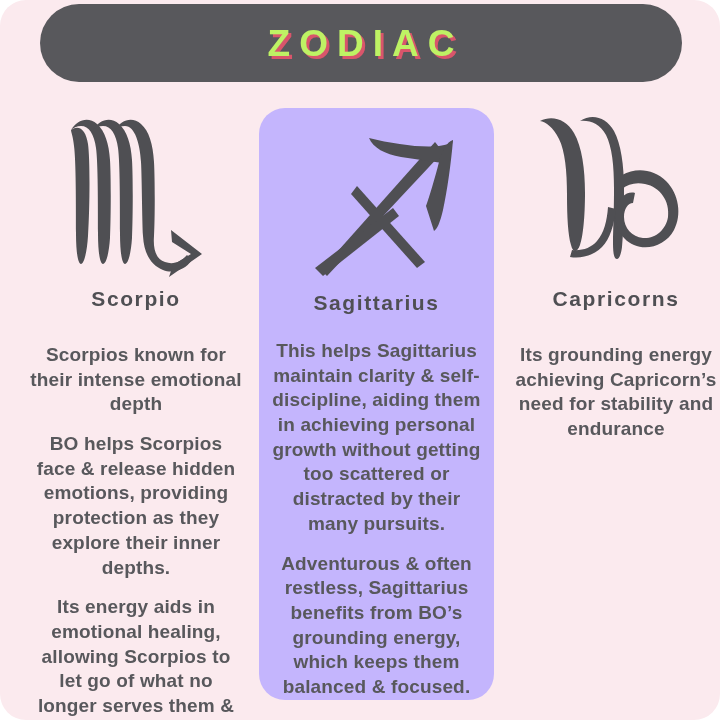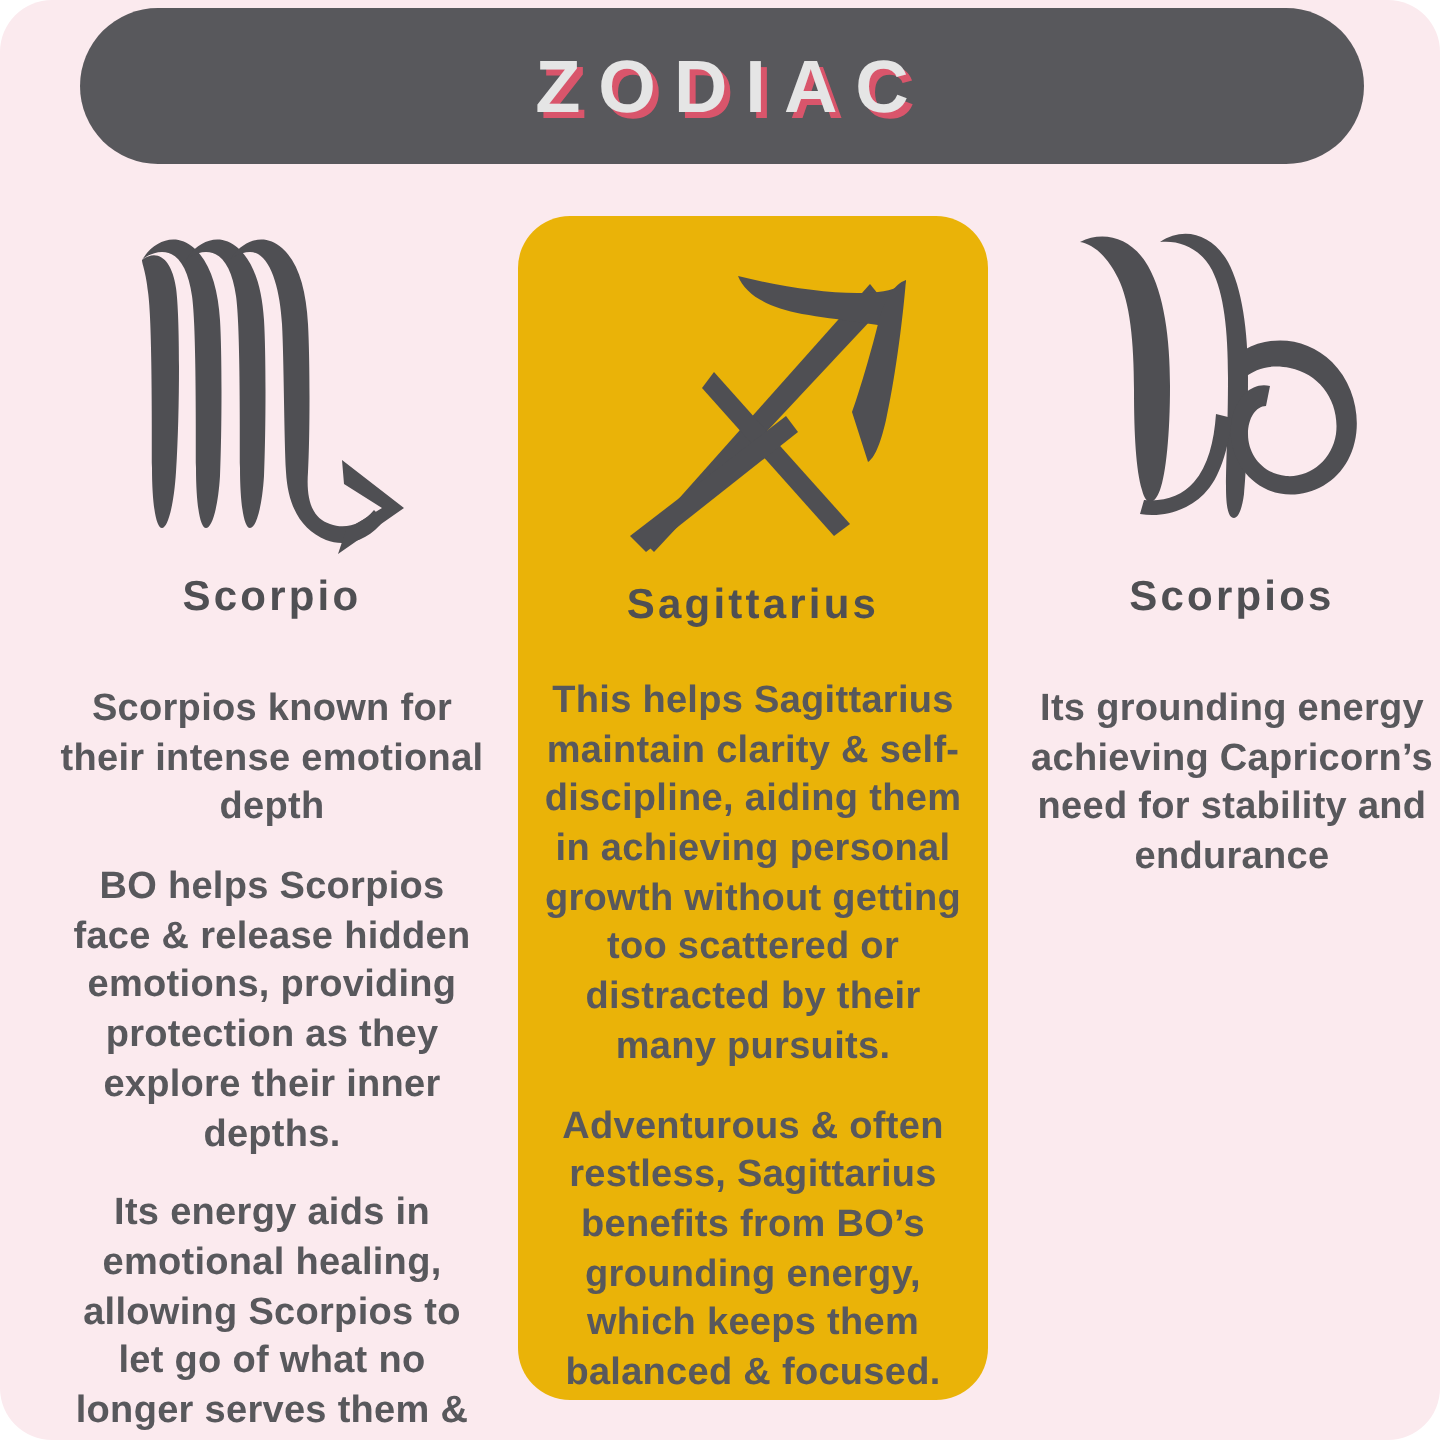--- a/index.html
+++ b/index.html
@@ -19,21 +19,21 @@
   
   .header-pill{
     position:absolute;
     left:40px;top:4px;
     width:642px;height:78px;
     background:#58585c;
     border-radius:42px;
     display:flex;align-items:center;justify-content:center;
   }
   .header-title{
-    color:#e5e5e5;
+    color:#bef264;
     font-size:37px;
     font-weight:bold;
     letter-spacing:9px;
     text-indent:9px;
     line-height:1;
     text-shadow:3px 3px 0 #d9556b;
     white-space:nowrap;
   }
   
   .columns{
@@ -45,21 +45,21 @@
   }
   .col{
     position:relative;
     width:240px;
     box-sizing:border-box;
     display:flex;
     flex-direction:column;
     align-items:center;
   }
   .col-card{
-    background:#eab308;
+    background:#c4b5fd;
     border-radius:26px;
   }
   .col-inner{
     position:relative;
     width:100%;
     display:flex;
     flex-direction:column;
     align-items:center;
     padding-top:12px;
     box-sizing:border-box;
@@ -159,21 +159,21 @@
         <div class="glyph-wrap">
           <svg class="glyph" width="160" height="170" viewBox="0 0 160 170">
             <g fill="#4f4f53">
               <path d="M4 8 C16 2 30 6 38 20 C46 34 49 56 49 80 C49 104 47 124 44 132 C41 140 37 140 35 132 C32 122 31 104 31 82 C31 58 29 38 23 26 C17 14 10 9 4 8 Z"></path>
               <path d="M44 8 C56 0 70 4 78 18 C85 31 88 52 88 76 C88 104 87 124 86 134 C85 142 83 146 81 146 C78 146 77 140 77 130 C77 118 78 100 78 76 C78 52 76 34 70 22 C64 11 54 7 44 8 Z"></path>
               <path d="M86 62 C100 54 118 56 130 68 C143 81 146 102 138 117 C130 132 112 138 98 132 C84 126 77 110 80 96 C83 84 91 78 99 80 L97 90 C92 90 88 96 88 104 C88 115 96 124 107 125 C119 126 130 117 132 104 C134 88 124 74 109 71 C100 69 92 71 86 76 Z"></path>
               <path d="M80 96 C78 112 74 126 66 134 C58 142 46 146 34 144 L36 137 C46 138 55 135 61 128 C68 120 71 108 72 94 Z"></path>
             </g>
           </svg>
         </div>
-        <div class="sign-name">Scorpios</div>
+        <div class="sign-name">Capricorns</div>
         <div class="body-text">
           <p>Its grounding energy achieving Capricorn’s need for stability and endurance</p>
         </div>
       </div>
     </div>
 
   </div>
 </div>
 
 </body></html>

